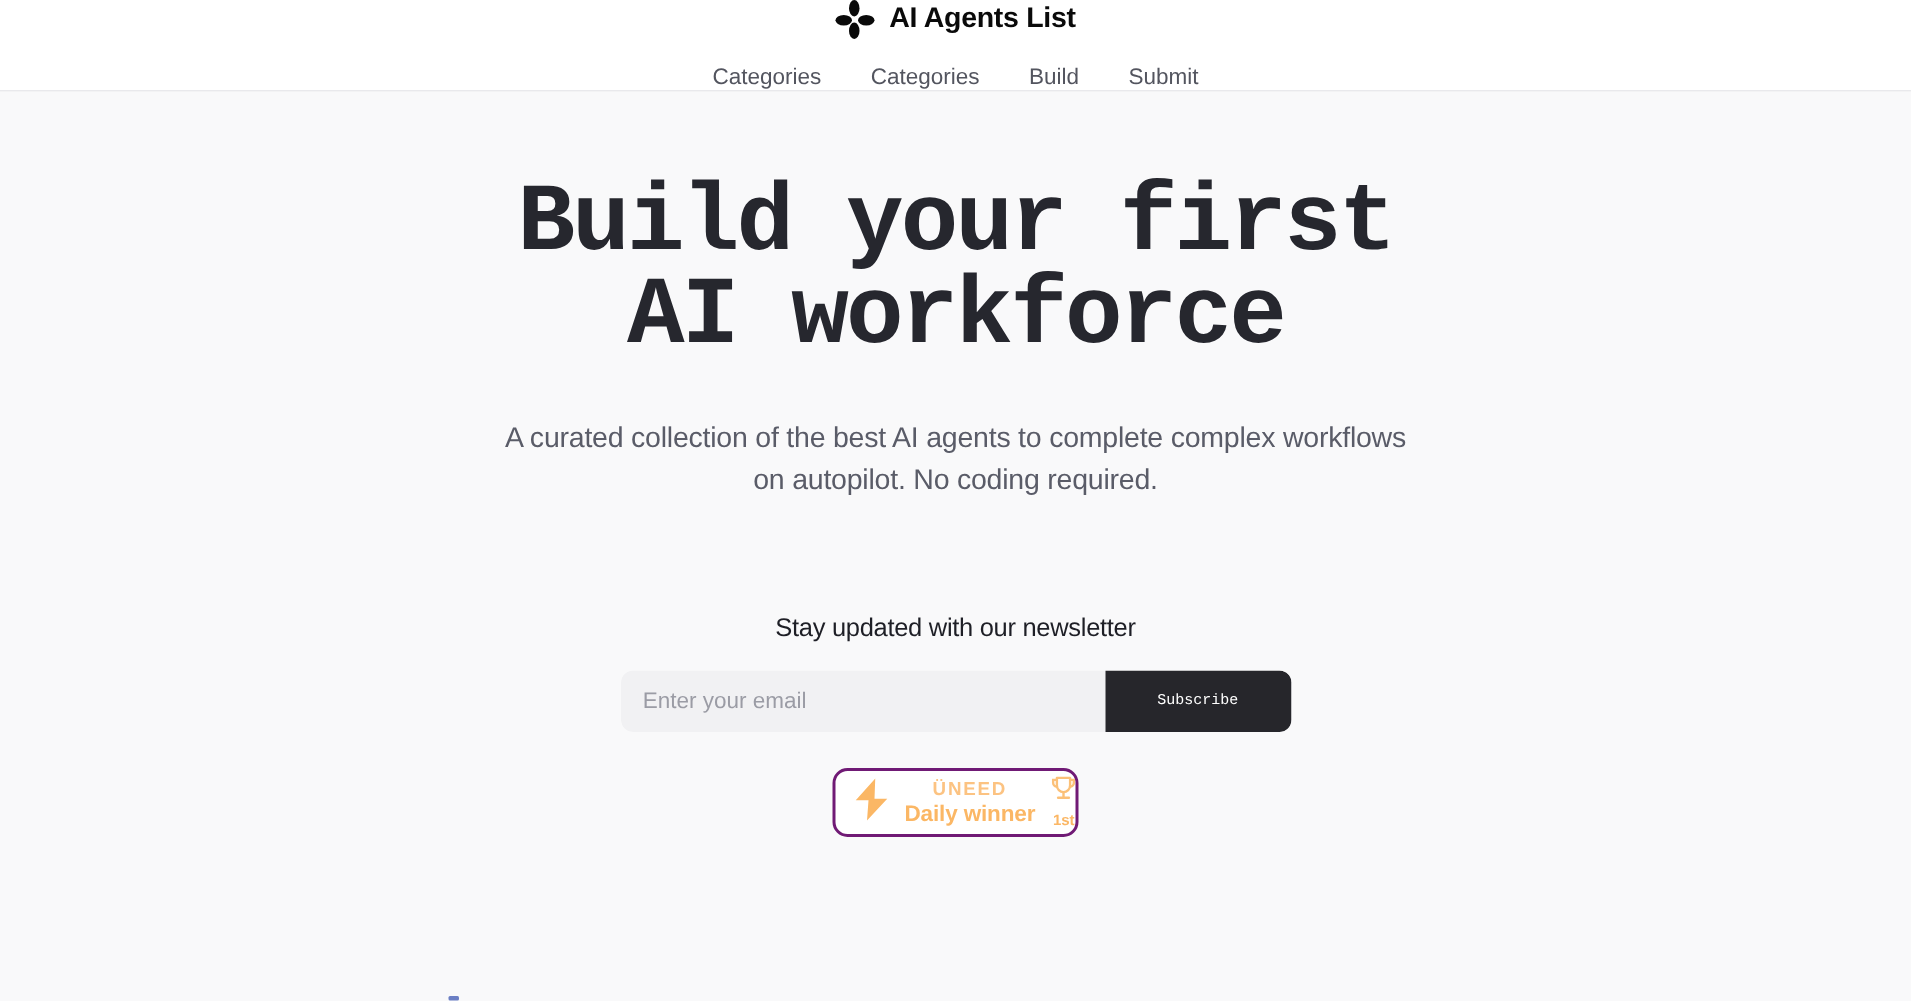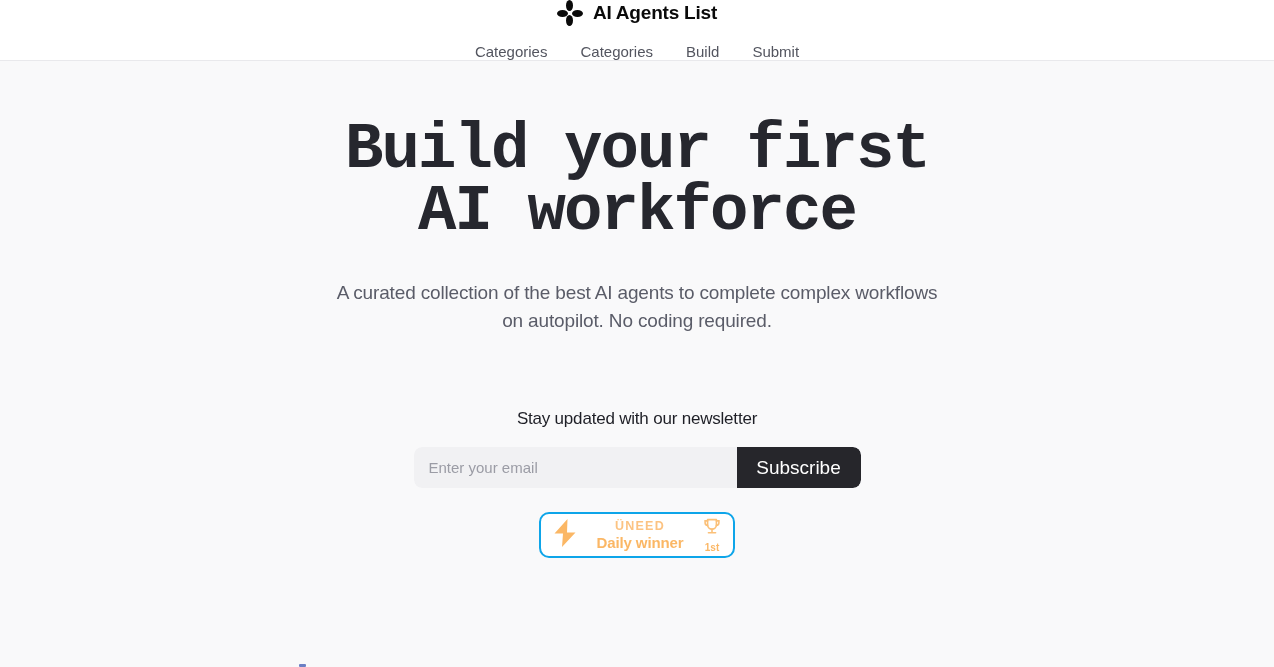--- a/index.html
+++ b/index.html
@@ -137,46 +137,46 @@
   }
   .email-input::placeholder { color: #9b9ca5; }
 
   .subscribe-button {
     width: 124px;
     border: none;
     outline: none;
     background: #26262b;
     color: #ffffff;
     border-radius: 0 8px 8px 0;
-    font-family: Liberation Sans, sans-serif;
-    font-size: 19px;
+    font-family: Liberation Mono, monospace;
+    font-size: 10px;
     cursor: pointer;
   }
 
   .newsletter-note {
     margin-top: 13px;
     font-size: 13px;
     color: #6d6f7a;
   }
 
   
   .badge-wrap {
     margin-top: 24px;
     display: flex;
     justify-content: center;
   }
 
   .uneed-badge {
     display: flex;
     align-items: center;
     gap: 9px;
-    width: 196px;
+    width: 164px;
     height: 46px;
     padding: 0 11px;
-    border: 2px solid #0ea5e9;
+    border: 2px solid #701a75;
     border-radius: 10px;
     background: #ffffff;
     text-decoration: none;
     cursor: pointer;
   }
 
   .bolt-icon { flex: none; }
 
   .uneed-text {
     display: flex;

